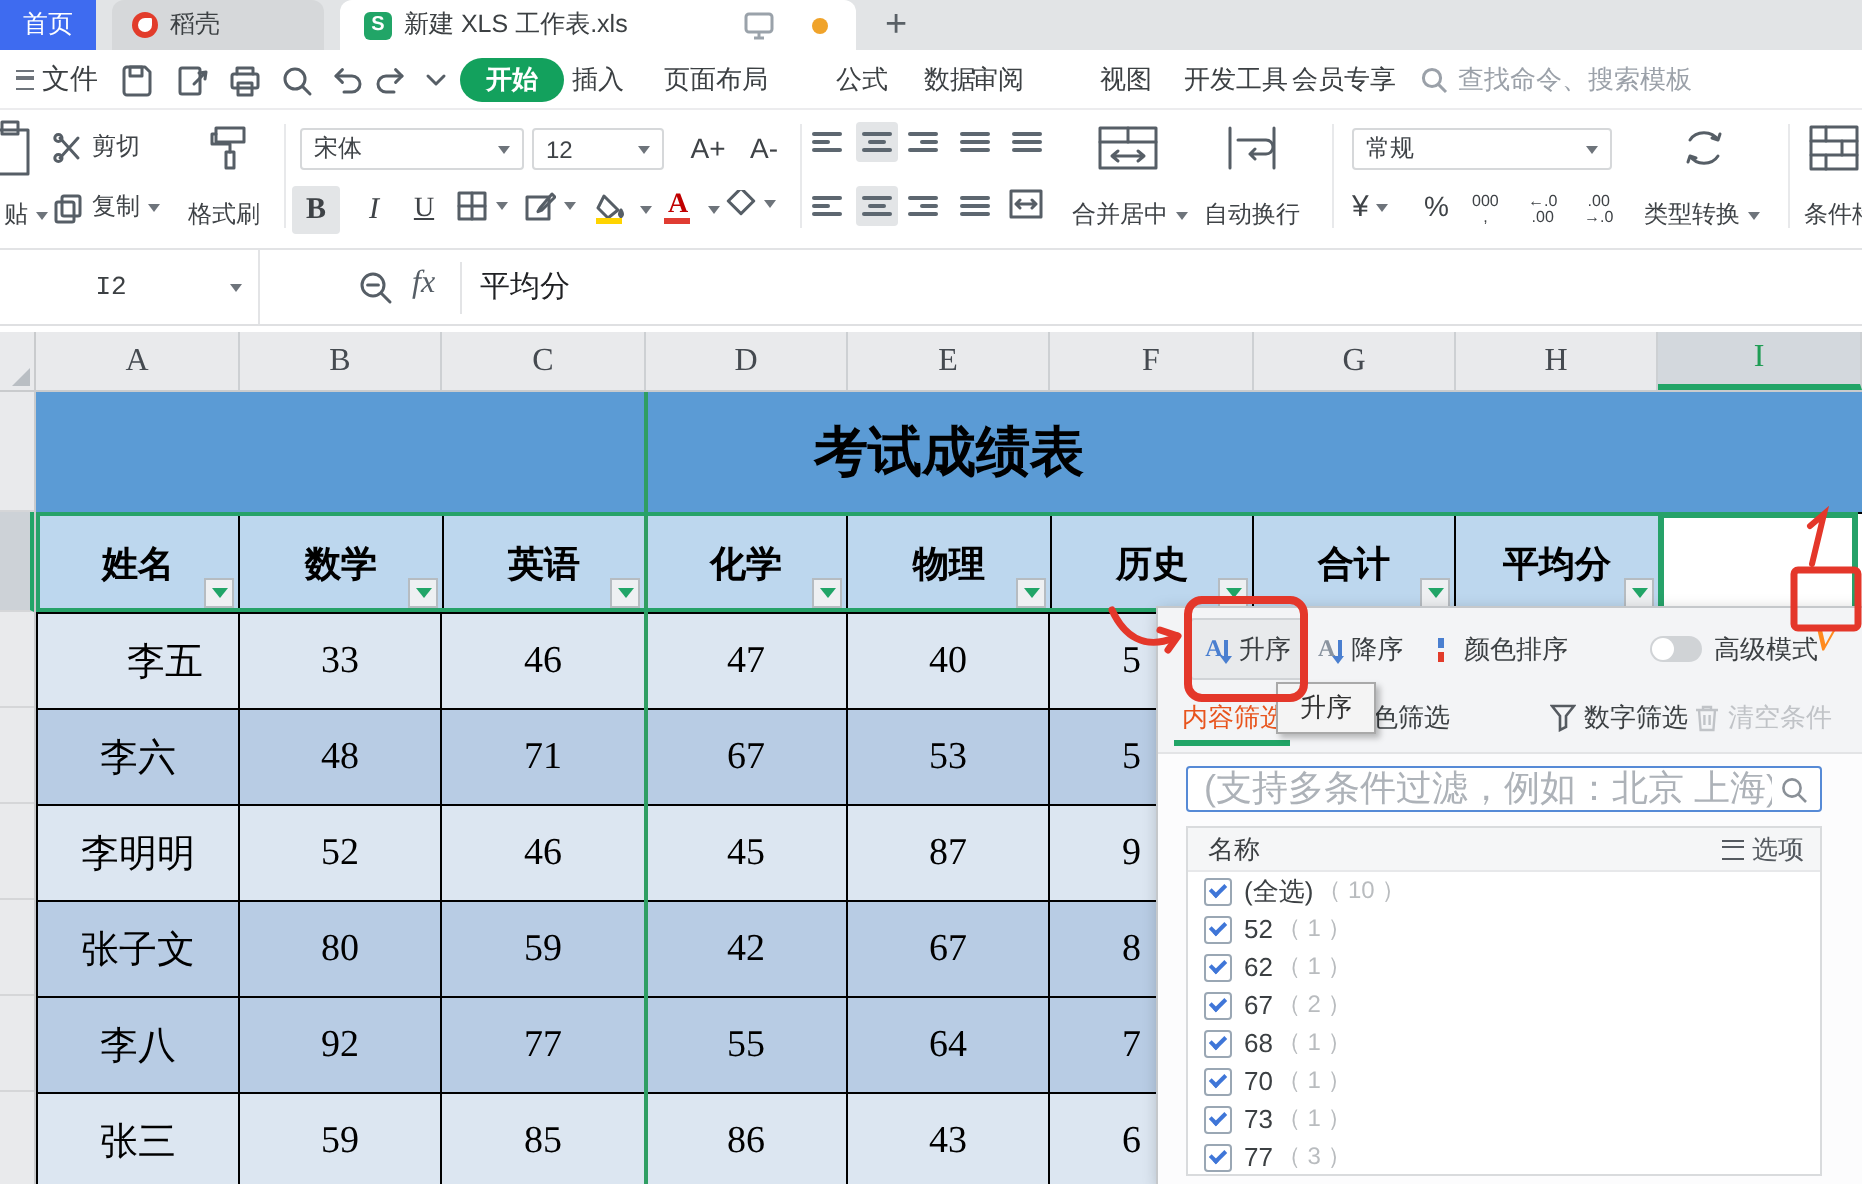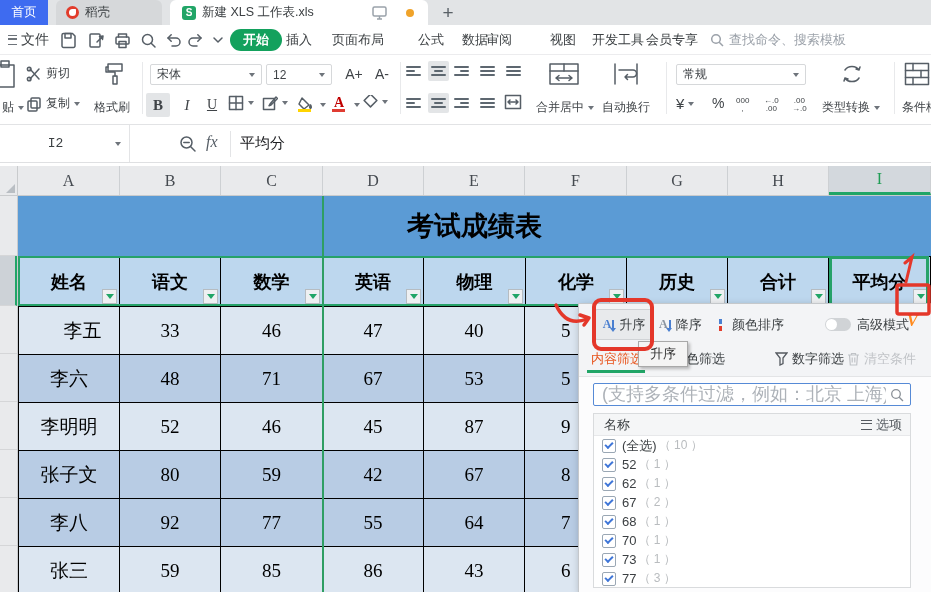--- a/index.html
+++ b/index.html
@@ -523,46 +523,40 @@
   <div id="title-row">
     <span>考试成绩表</span>
   </div>
   <div id="header-row">
       <div class="hcell" style="width: 102px;">
         <span class="hlab">姓名</span>
         <div class="fbtn">
           <span class="ftri"></span>
         </div>
       </div>
-      <div class="hcell" style="width: 101px;">
-        <span class="hlab">语文</span>
-        <div class="fbtn">
-          <span class="ftri"></span>
-        </div>
-      </div>
       <div class="hcell" style="width: 102px; font-family: Liberation Mono, monospace;">
         <span class="hlab">数学</span>
         <div class="fbtn">
           <span class="ftri"></span>
         </div>
       </div>
       <div class="hcell" style="width: 101px;">
         <span class="hlab">英语</span>
         <div class="fbtn">
           <span class="ftri"></span>
         </div>
       </div>
+      <div class="hcell" style="width: 101px;">
+        <span class="hlab">化学</span>
+        <div class="fbtn">
+          <span class="ftri"></span>
+        </div>
+      </div>
       <div class="hcell" style="width: 102px;">
         <span class="hlab">物理</span>
-        <div class="fbtn">
-          <span class="ftri"></span>
-        </div>
-      </div>
-      <div class="hcell" style="width: 101px;">
-        <span class="hlab">化学</span>
         <div class="fbtn">
           <span class="ftri"></span>
         </div>
       </div>
       <div class="hcell" style="width: 101px;">
         <span class="hlab">历史</span>
         <div class="fbtn">
           <span class="ftri"></span>
         </div>
       </div>

